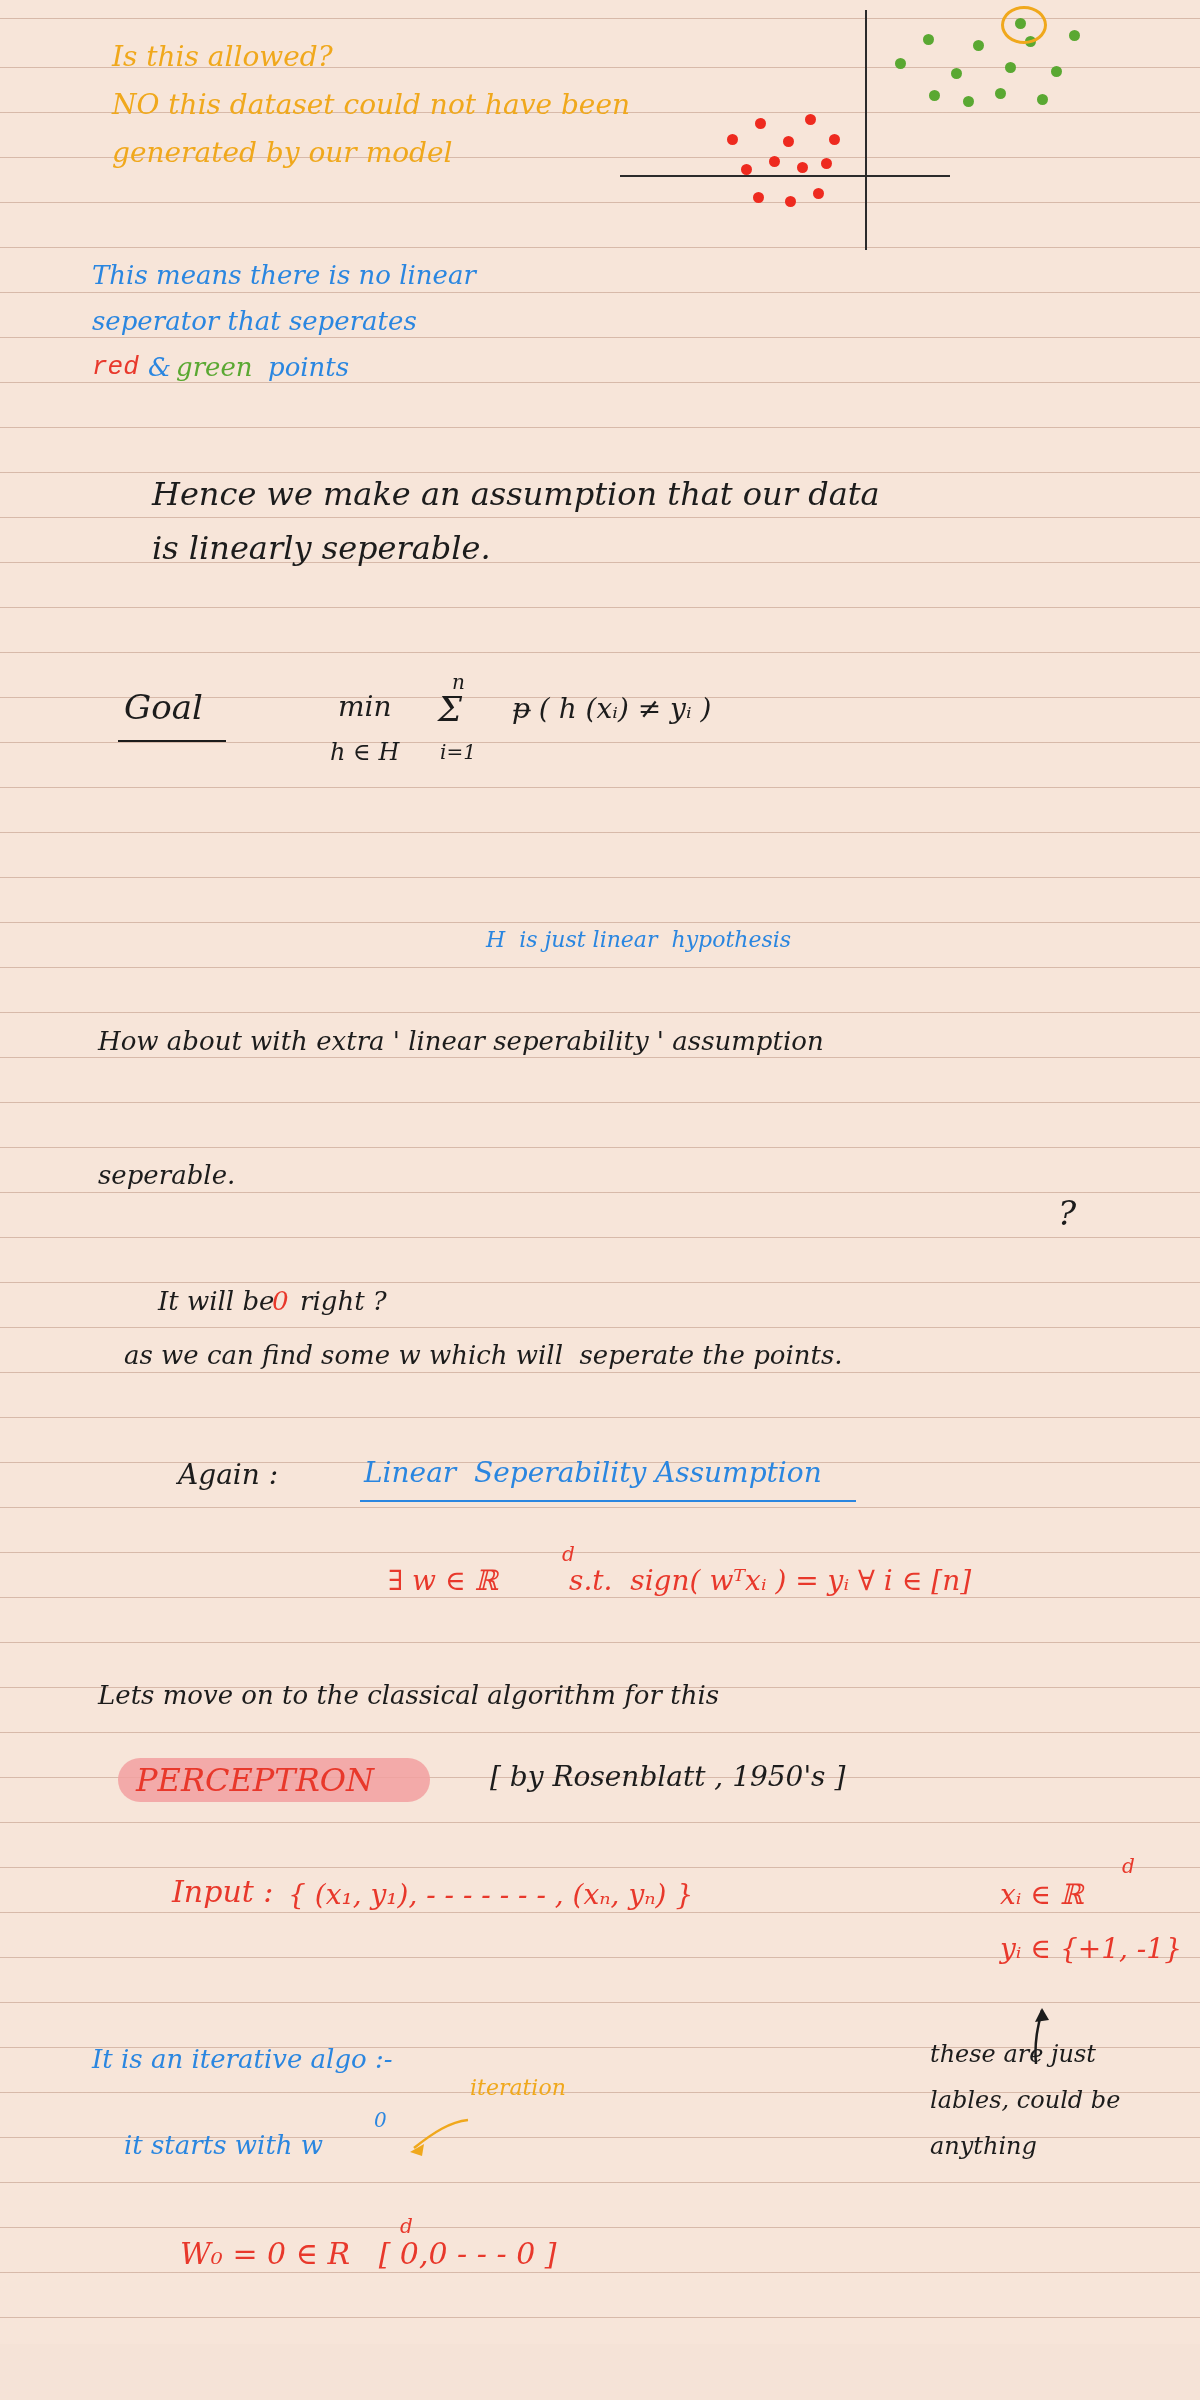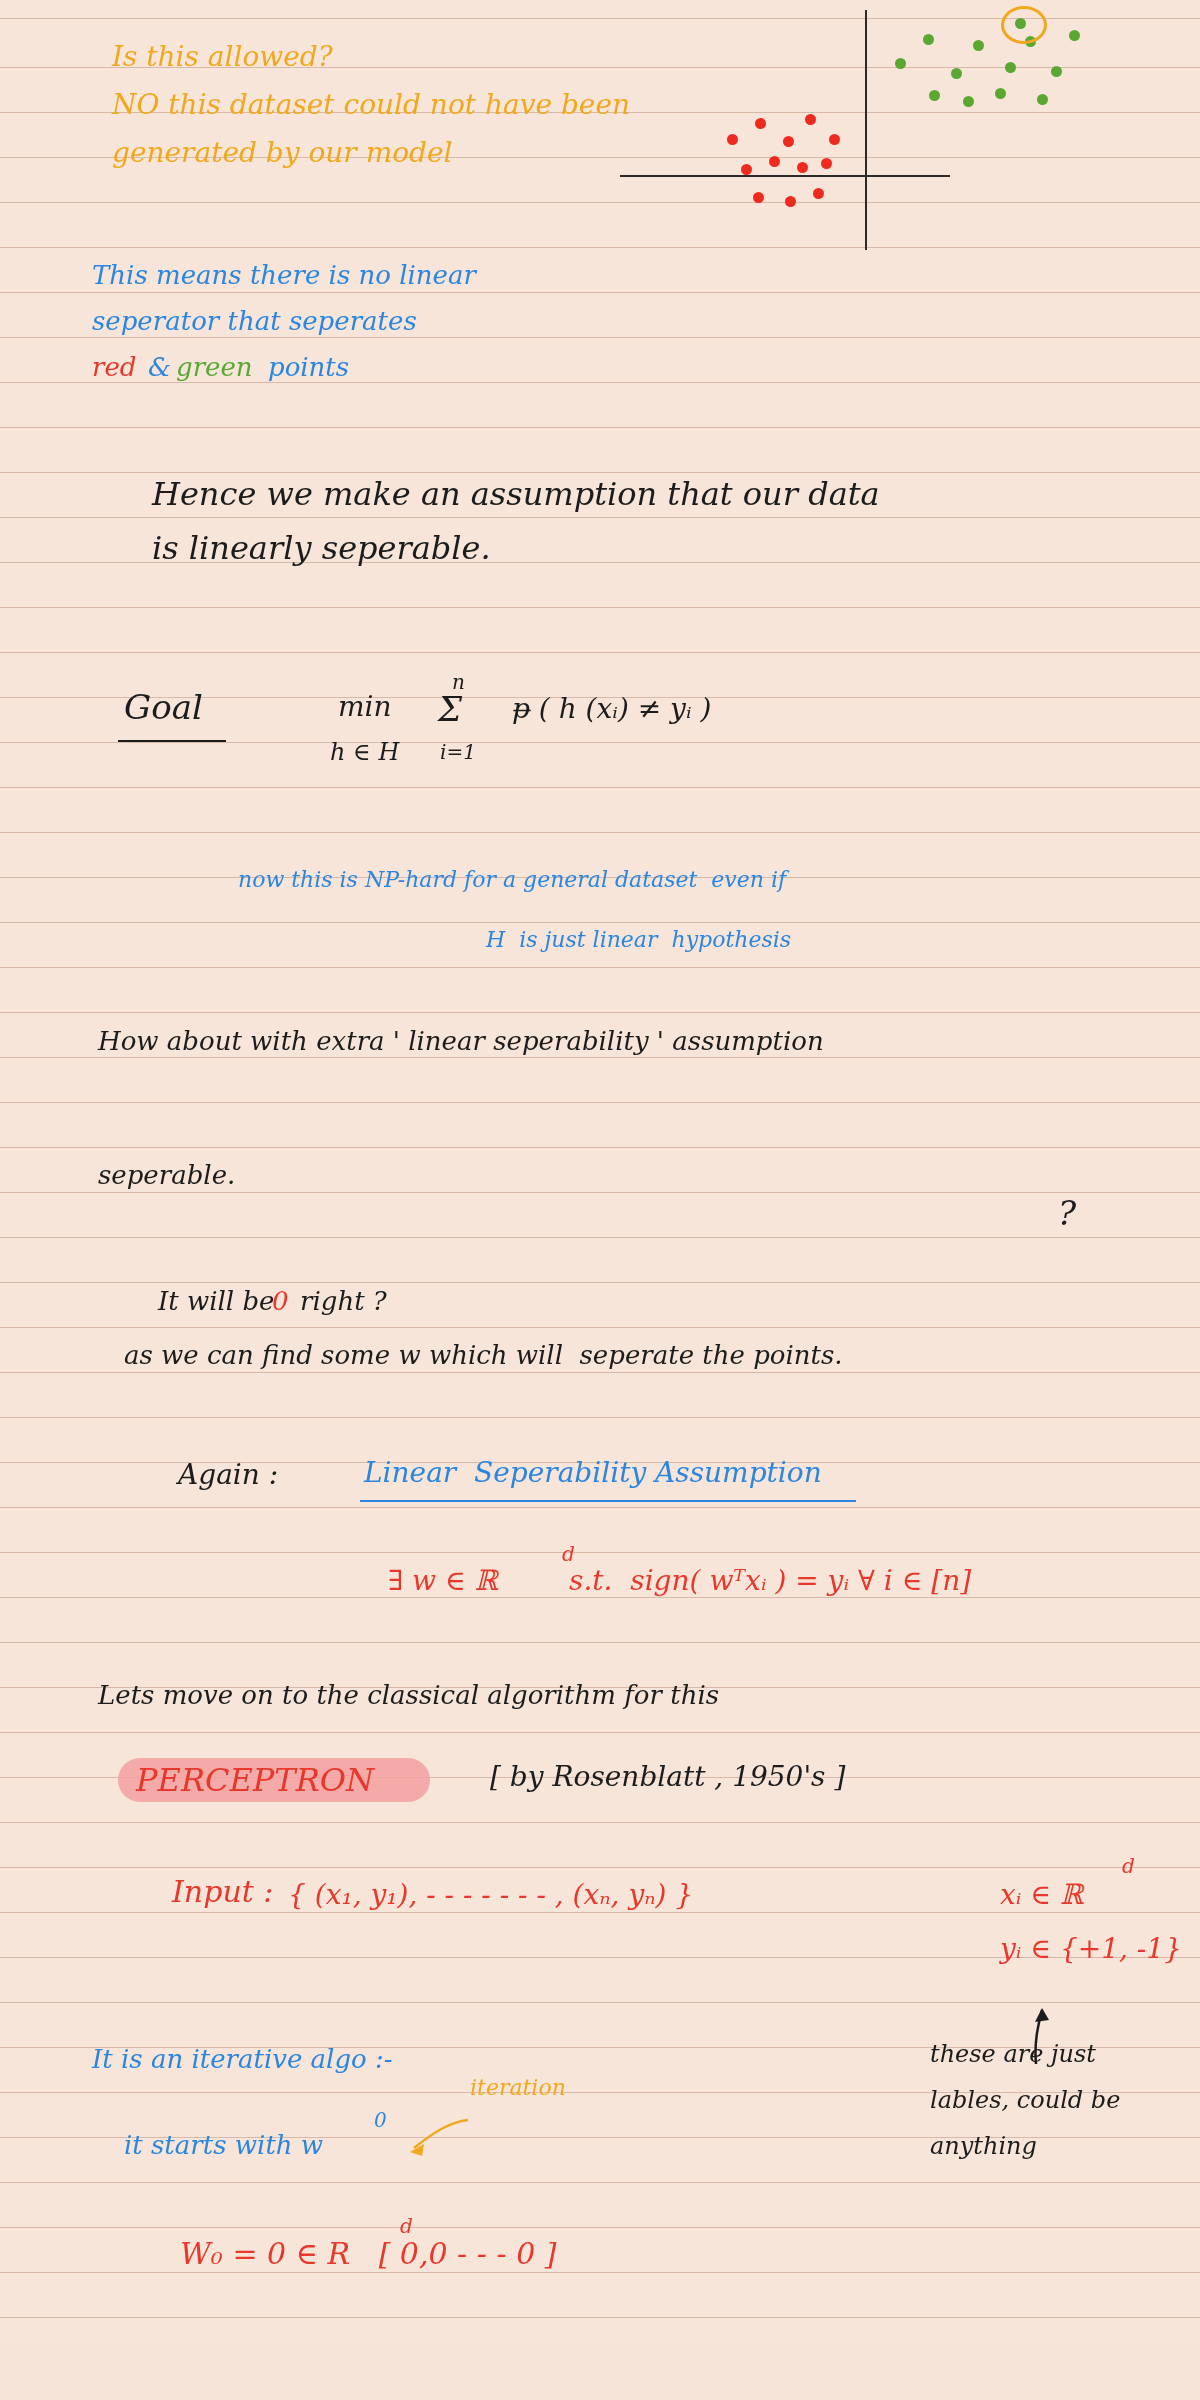--- a/index.html
+++ b/index.html
@@ -144,41 +144,40 @@
     <div class="dot r" style="left:165px; top:186px;"></div>
     <div class="dot r" style="left:193px; top:178px;"></div>
   </div>
 
   <div class="note hand ink-orange sz-28" style="left:112px; top:42px;">Is this allowed?</div>
   <div class="note hand ink-orange sz-28" style="left:112px; top:90px;">NO this dataset could not have been</div>
   <div class="note hand ink-orange sz-28" style="left:112px; top:138px;">generated by our model</div>
 
   <div class="note hand ink-blue sz-26" style="left:92px; top:262px;">This means there is no linear</div>
   <div class="note hand ink-blue sz-26" style="left:92px; top:308px;">seperator that seperates</div>
-  <div class="note hand ink-red sz-26" style="left:92px; top:354px;">red</div>
+  <div class="note hand ink-red sz-26" style="left:92px; top:354px;font-family:Liberation Mono, monospace;">red</div>
   <div class="note hand ink-blue sz-26" style="left:148px; top:354px;">&amp;</div>
   <div class="note hand ink-green sz-26" style="left:176px; top:354px;">green</div>
   <div class="note hand ink-blue sz-26" style="left:268px; top:354px;">points</div>
 
   <div class="note hand ink-black sz-32" style="left:152px; top:478px;">Hence we make an assumption that our data</div>
   <div class="note hand ink-black sz-32" style="left:152px; top:532px;">is linearly seperable.</div>
 
   <div class="note hand ink-black sz-34" style="left:124px; top:690px;">Goal</div>
   <div class="ul ink-black" style="left:118px; top:740px; width:108px;"></div>
 
   <div class="note hand ink-black sz-28" style="left:338px; top:692px;">min</div>
   <div class="note hand ink-black sz-24" style="left:330px; top:740px;">h ∈ H</div>
 
   <div class="note hand ink-black sz-20" style="left:452px; top:672px;">n</div>
   <div class="note hand ink-black sz-34" style="left:438px; top:692px;">Σ</div>
   <div class="note hand ink-black sz-20" style="left:440px; top:742px;">i=1</div>
 
   <div class="note hand ink-black sz-28" style="left:512px; top:694px;">ᵽ ( h (xᵢ) ≠ yᵢ )</div>
 
-  <div class="note hand ink-blue sz-22" style="left:238px; top:868px;">now this is NP-hard for a general dataset  even if</div>
   <div class="note hand ink-blue sz-22" style="left:486px; top:928px;">H  is just linear  hypothesis</div>
 
   <div class="note hand ink-black sz-26" style="left:98px; top:1028px;">How about with extra ' linear seperability ' assumption</div>
   <div class="note hand ink-black sz-26" style="left:98px; top:1126px;margin-top:36px;">seperable.</div>
 
   <div class="note hand ink-black sz-34" style="left:1058px; top:1196px;">?</div>
   <div class="note hand ink-black sz-26" style="left:158px; top:1288px;">It will be</div>
   <div class="note hand ink-red sz-26" style="left:272px; top:1288px;">0</div>
   <div class="note hand ink-black sz-26" style="left:300px; top:1288px;">right ?</div>
   <div class="note hand ink-black sz-26" style="left:124px; top:1342px;">as we can find some w which will  seperate the points.</div>

